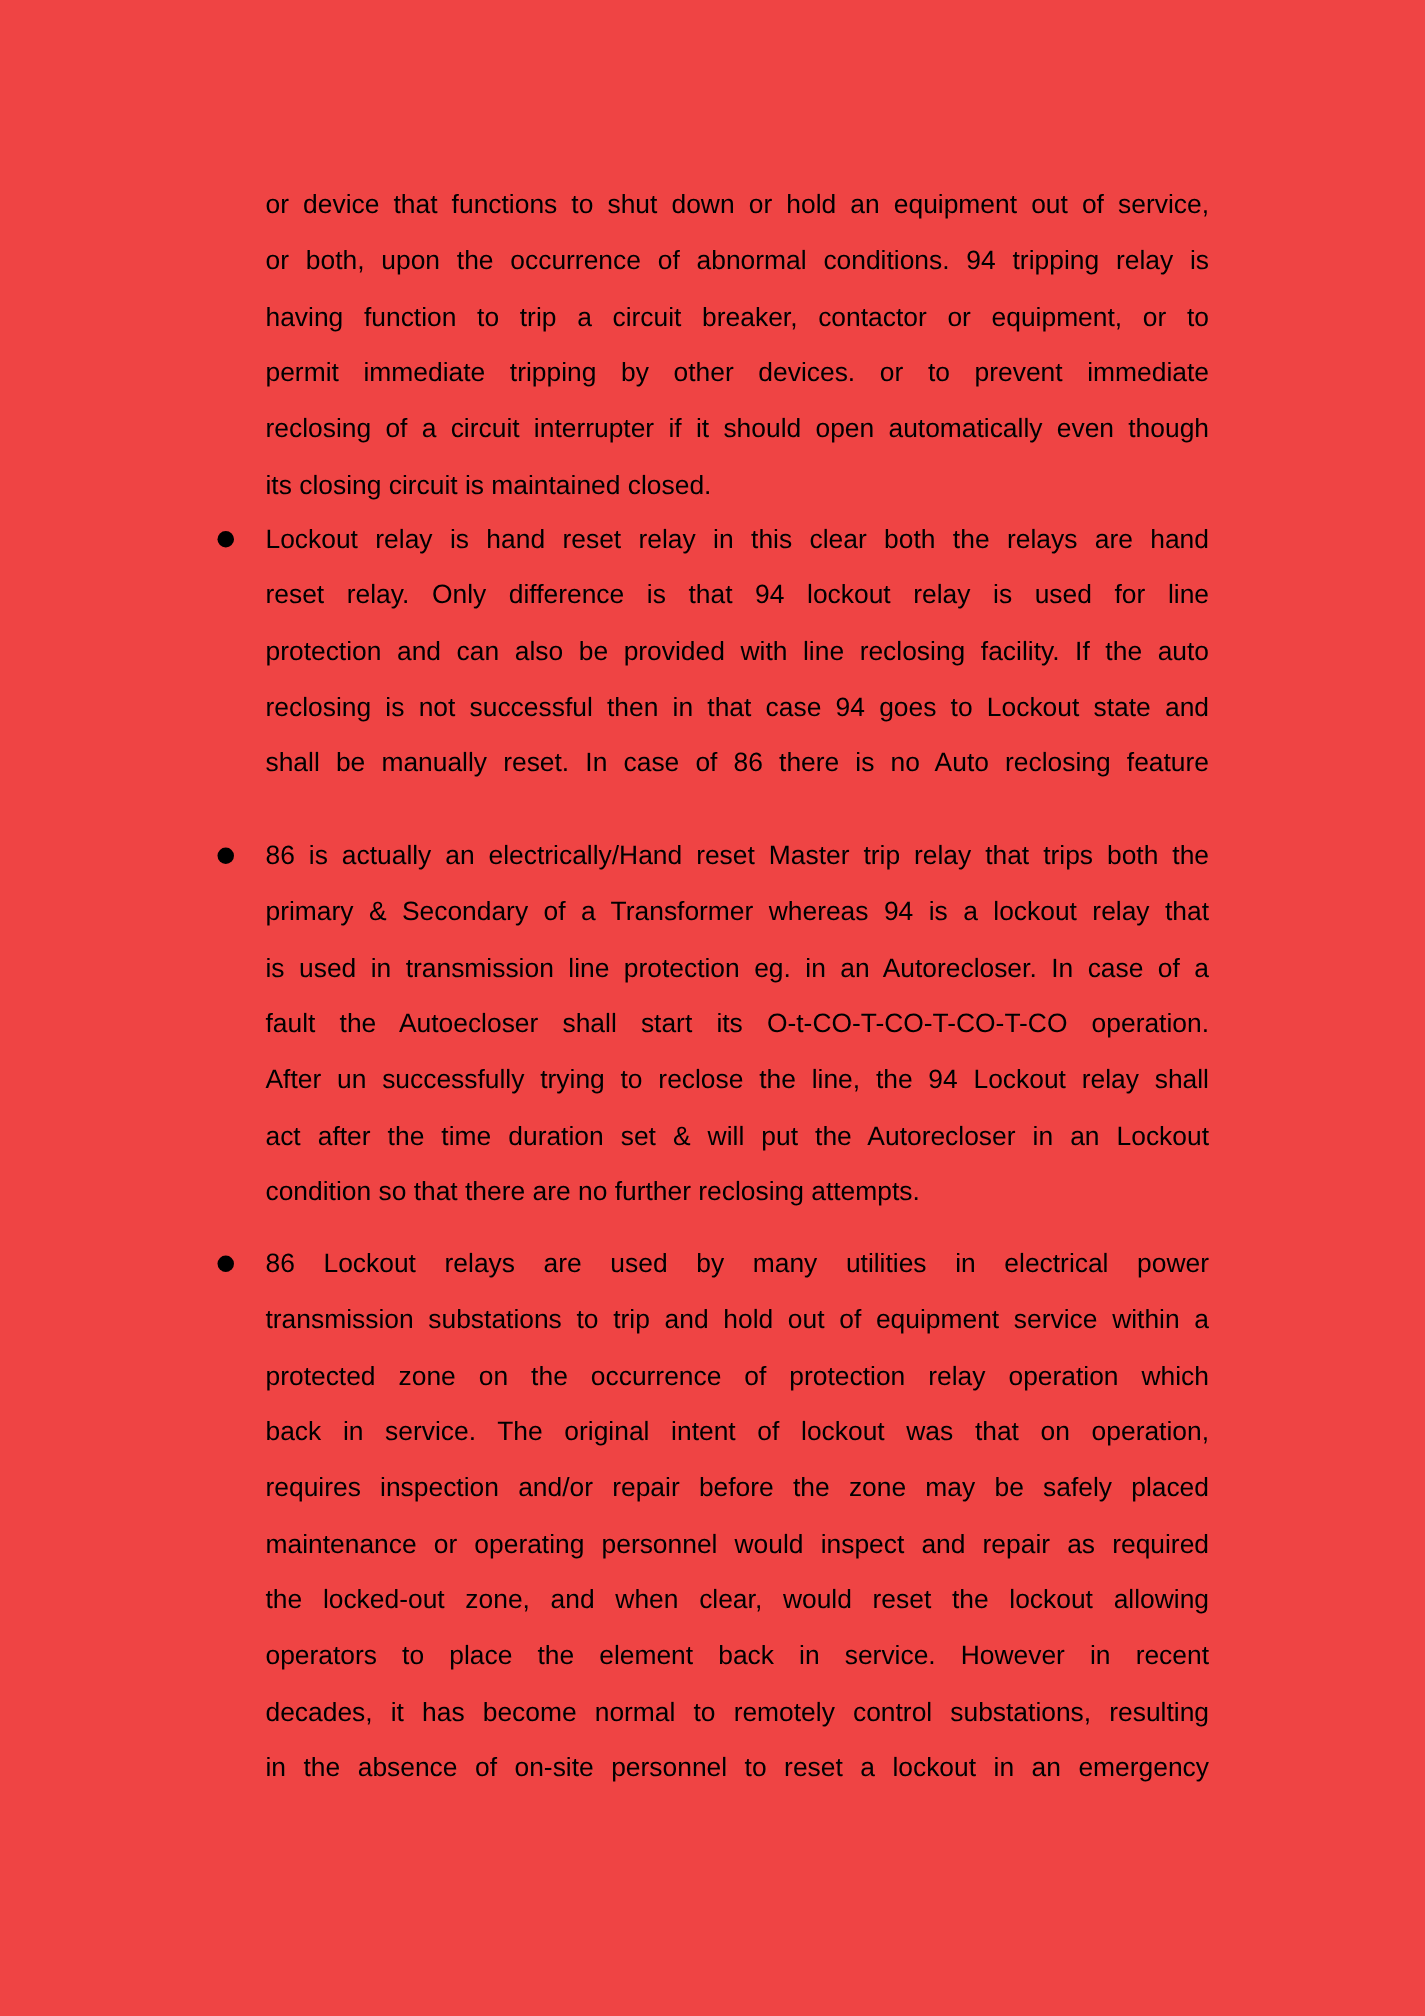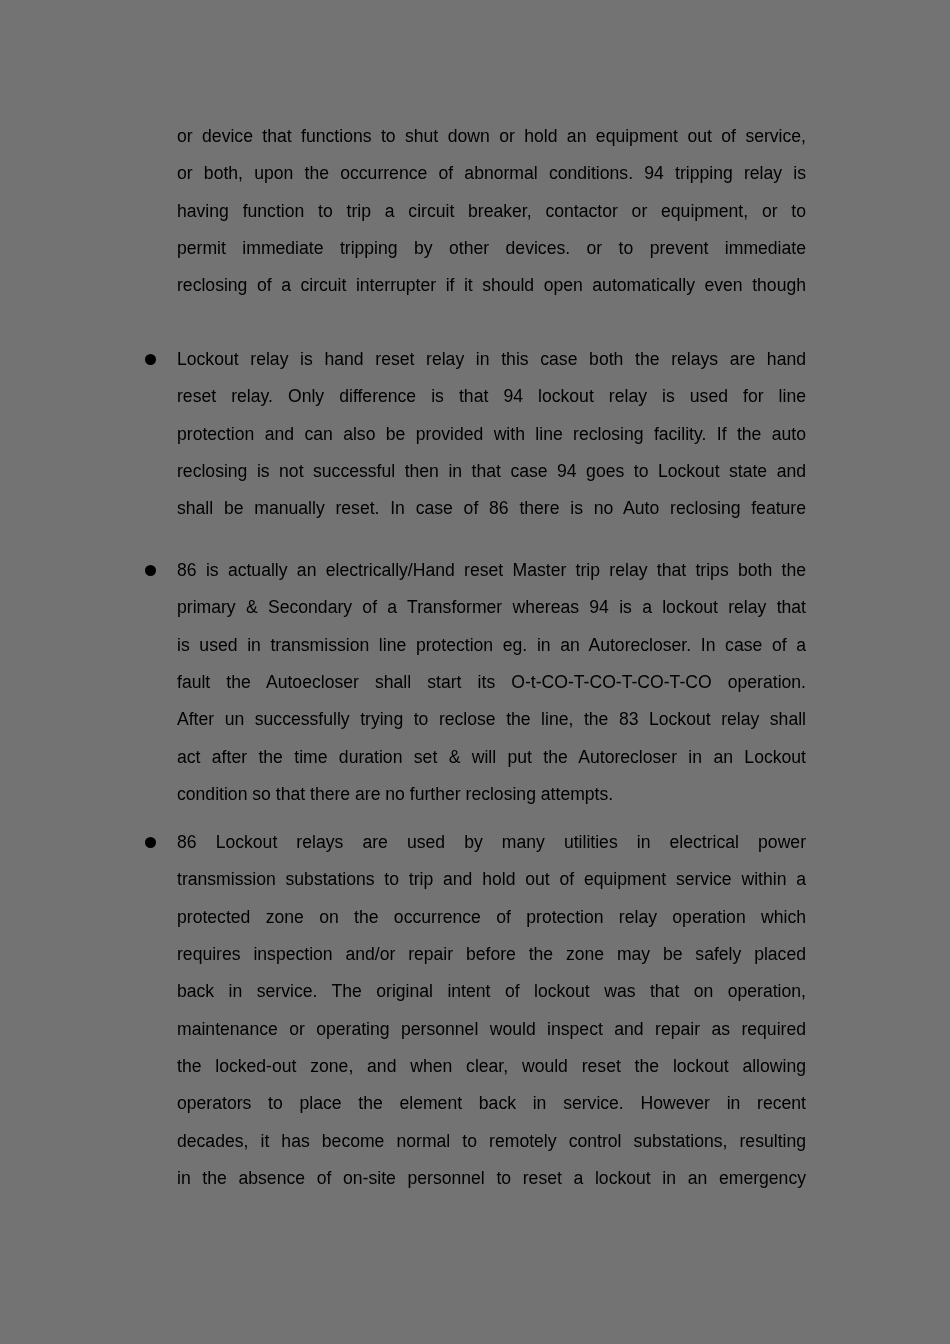--- a/index.html
+++ b/index.html
@@ -14,21 +14,21 @@
       overflow: hidden;
       font-family: "Liberation Sans", sans-serif;
       color: #000000;
     }
     .page {
       position: absolute;
       left: 0;
       top: 0;
       width: 950px;
       height: 1344px;
-      background: #737373;
+      background: #ef4444;
     }
     .block {
       position: absolute;
       left: 177px;
       width: 629px;
     }
     .line {
       height: 37.35px;
       line-height: 37.35px;
       font-size: 17.6px;
@@ -54,49 +54,50 @@
 <body>
 
 <div class="page">
 
   <div class="block" style="top:118px;">
     <div class="line">or device that functions to shut down or hold an equipment out of service,</div>
     <div class="line">or both, upon the occurrence of abnormal conditions. 94 tripping relay is</div>
     <div class="line">having function to trip a circuit breaker, contactor or equipment, or to</div>
     <div class="line">permit immediate tripping by other devices. or to prevent immediate</div>
     <div class="line">reclosing of a circuit interrupter if it should open automatically even though</div>
+    <div class="line last">its closing circuit is maintained closed.</div>
   </div>
 
   <div class="block" style="top:341px;">
     <span class="bullet"></span>
-    <div class="line">Lockout relay is hand reset relay in this case both the relays are hand</div>
+    <div class="line">Lockout relay is hand reset relay in this clear both the relays are hand</div>
     <div class="line">reset relay. Only difference is that 94 lockout relay is used for line</div>
     <div class="line">protection and can also be provided with line reclosing facility. If the auto</div>
     <div class="line">reclosing is not successful then in that case 94 goes to Lockout state and</div>
     <div class="line">shall be manually reset. In case of 86 there is no Auto reclosing feature</div>
   </div>
 
   <div class="block" style="top:552px;">
     <span class="bullet"></span>
     <div class="line">86 is actually an electrically/Hand reset Master trip relay that trips both the</div>
     <div class="line">primary &amp; Secondary of a Transformer whereas 94 is a lockout relay that</div>
     <div class="line">is used in transmission line protection eg. in an Autorecloser. In case of a</div>
     <div class="line">fault the Autoecloser shall start its O-t-CO-T-CO-T-CO-T-CO operation.</div>
-    <div class="line">After un successfully trying to reclose the line, the 83 Lockout relay shall</div>
+    <div class="line">After un successfully trying to reclose the line, the 94 Lockout relay shall</div>
     <div class="line">act after the time duration set &amp; will put the Autorecloser in an Lockout</div>
     <div class="line last">condition so that there are no further reclosing attempts.</div>
   </div>
 
   <div class="block" style="top:824px;">
     <span class="bullet"></span>
     <div class="line">86 Lockout relays are used by many utilities in electrical power</div>
     <div class="line">transmission substations to trip and hold out of equipment service within a</div>
     <div class="line">protected zone on the occurrence of protection relay operation which</div>
+    <div class="line">back in service. The original intent of lockout was that on operation,</div>
     <div class="line">requires inspection and/or repair before the zone may be safely placed</div>
-    <div class="line">back in service. The original intent of lockout was that on operation,</div>
     <div class="line">maintenance or operating personnel would inspect and repair as required</div>
     <div class="line">the locked-out zone, and when clear, would reset the lockout allowing</div>
     <div class="line">operators to place the element back in service. However in recent</div>
     <div class="line">decades, it has become normal to remotely control substations, resulting</div>
     <div class="line">in the absence of on-site personnel to reset a lockout in an emergency</div>
   </div>
 
 </div>
 
 </body></html>

